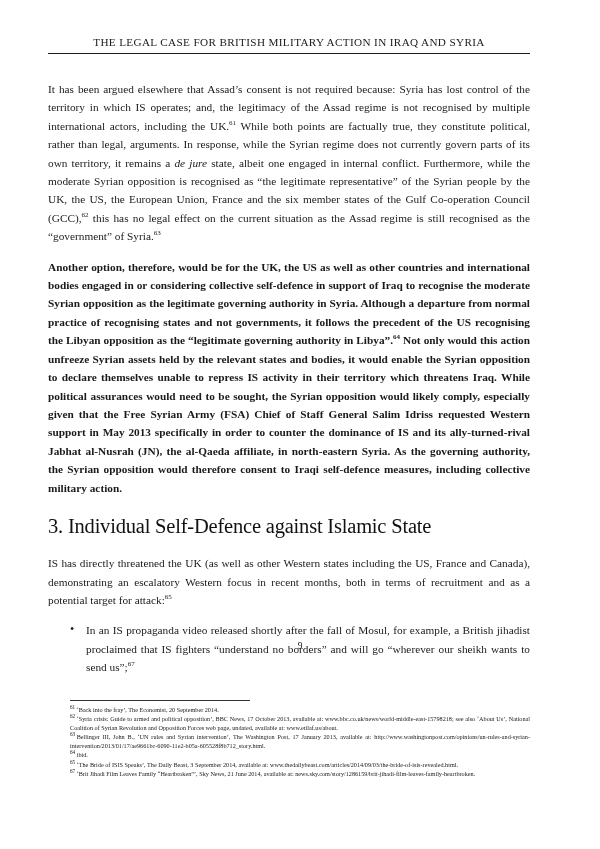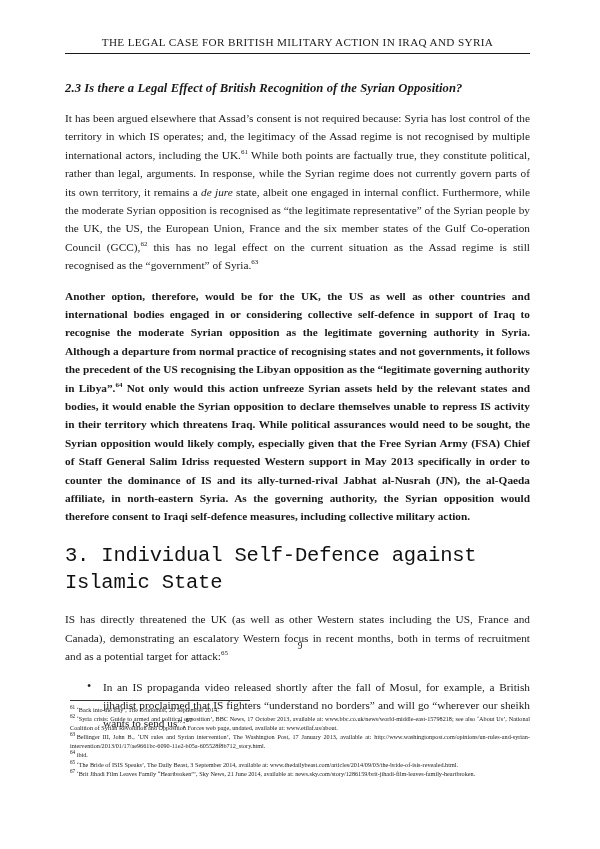--- a/index.html
+++ b/index.html
@@ -15,21 +15,21 @@
     position: relative;
     overflow: hidden;
   }
   .page {
     position: absolute;
     left: 0;
     top: 0;
     width: 600px;
     height: 677px;
     box-sizing: border-box;
-    padding: 36px 70px 0 65px;
+    padding: 36px 70px 0 48px;
   }
   .running-head {
     text-align: center;
     font-variant: small-caps;
     font-size: 11.2px;
     letter-spacing: 0.35px;
     color: #1a1a1a;
     padding-bottom: 5px;
     border-bottom: 1.2px solid #1a1a1a;
     margin-bottom: 26px;
@@ -39,21 +39,21 @@
     font-size: 12.6px;
     font-style: italic;
     font-weight: bold;
     margin: 0 0 11px 0;
     line-height: 1.42;
     letter-spacing: 0.1px;
   }
   h1.big-heading {
     font-size: 20.5px;
     font-weight: normal;
-    font-family: Liberation Mono, monospace;
+    font-family: Liberation Serif, serif;
     margin: 0 0 14px 0;
     line-height: 1.33;
     letter-spacing: -0.2px;
     color: #111;
   }
   p.body-par {
     font-size: 11.3px;
     line-height: 1.63;
     text-align: justify;
     margin: 0 0 12px 0;
@@ -126,21 +126,20 @@
     color: #1a1a1a;
   }
 </style>
 </head>
 <body>
 
 <div class="page">
 
   <div class="running-head">THE LEGAL CASE FOR BRITISH MILITARY ACTION IN IRAQ AND SYRIA</div>
 
-  <h2 class="section-heading">2.3 Is there a Legal Effect of British Recognition of the Syrian Opposition?</h2>
 
   <p class="body-par"><span>It has been argued elsewhere that Assad’s consent is not required because: Syria has lost control of the territory in which IS operates; and, the legitimacy of the Assad regime is not recognised by multiple international actors, including the UK.</span><sup class="fn">61</sup><span> While both points are factually true, they constitute political, rather than legal, arguments. In response, while the Syrian regime does not currently govern parts of its own territory, it remains a </span><i>de jure</i><span> state, albeit one engaged in internal conflict. Furthermore, while the moderate Syrian opposition is recognised as “the legitimate representative” of the Syrian people by the UK, the US, the European Union, France and the six member states of the Gulf Co-operation Council (GCC),</span><sup class="fn">62</sup><span> this has no legal effect on the current situation as the Assad regime is still recognised as the “government” of Syria.</span><sup class="fn">63</sup></p>
 
   <p class="body-par gap-after"><span>Another option, therefore, would be for the UK, the US as well as other countries and international bodies engaged in or considering collective self-defence in support of Iraq to recognise the moderate Syrian opposition as the legitimate governing authority in Syria. Although a departure from normal practice of recognising states and not governments, it follows the precedent of the US recognising the Libyan opposition as the “legitimate governing authority in Libya”.</span><sup class="fn">64</sup><span> Not only would this action unfreeze Syrian assets held by the relevant states and bodies, it would enable the Syrian opposition to declare themselves unable to repress IS activity in their territory which threatens Iraq. While political assurances would need to be sought, the Syrian opposition would likely comply, especially given that the Free Syrian Army (FSA) Chief of Staff General Salim Idriss requested Western support in May 2013 specifically in order to counter the dominance of  IS and its ally-turned-rival Jabhat al-Nusrah (JN), the al-Qaeda affiliate, in north-eastern Syria. As the governing authority, the Syrian opposition would therefore consent to Iraqi self-defence measures, including collective military action.</span></p>
 
   <h1 class="big-heading">3. Individual Self-Defence against Islamic State</h1>
 
 
   <p class="body-par"><span>IS has directly threatened the UK (as well as other Western states including the US, France and Canada), demonstrating an escalatory Western focus in recent months, both in terms of recruitment and as a potential target for attack:</span><sup class="fn">65</sup></p>
 

